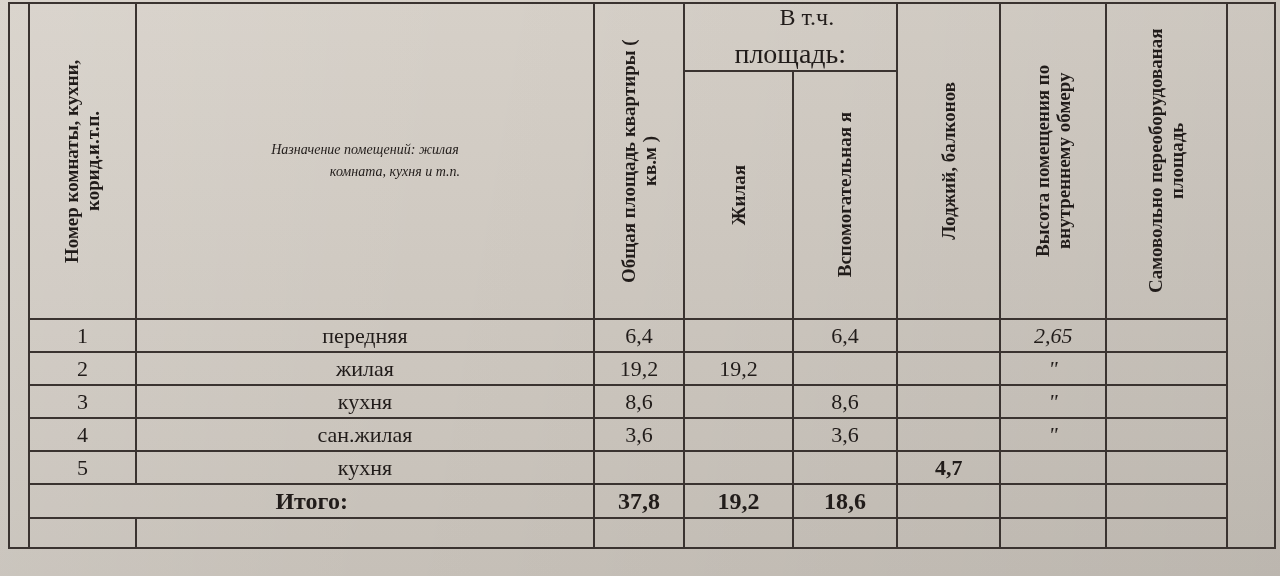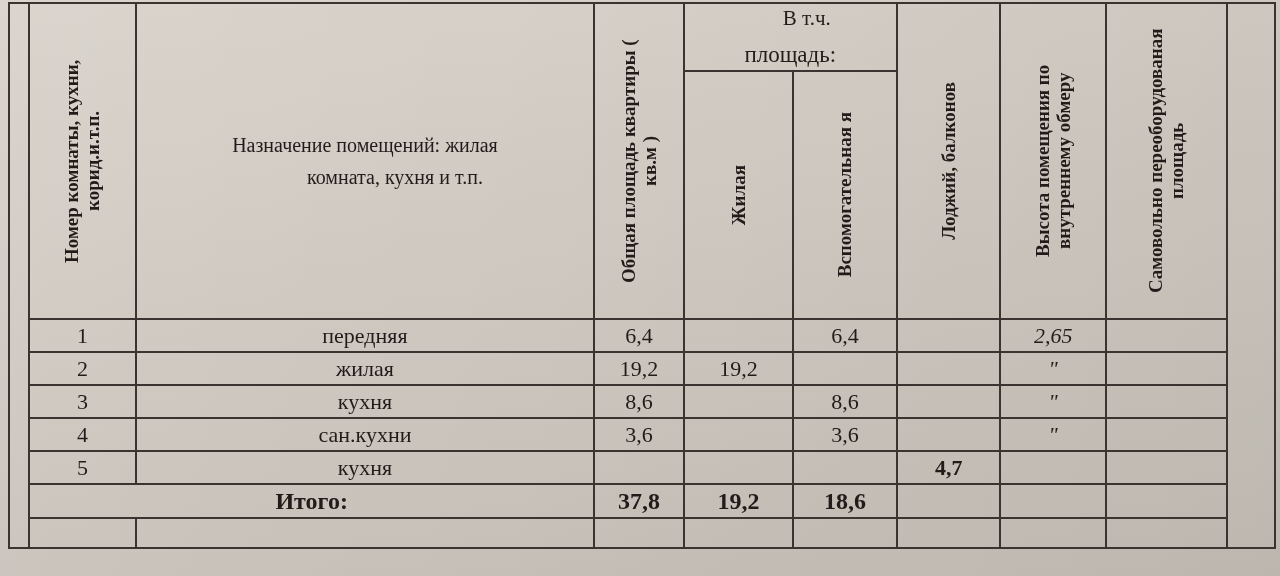--- a/index.html
+++ b/index.html
@@ -87,23 +87,24 @@
   .vert.wrapv {
     white-space: normal;
     max-height: 290px;
   }
   .vcenter {
     height: 312px;
   }
   td.purpose {
     text-align: left;
     padding-left: 28px;
-    font-size: 20px;
+    font-size: 14px;
     font-weight: bold;
     line-height: 1.6;
+    font-style: italic;
   }
   td.purpose .l2 {
     display: block;
     padding-left: 60px;
   }
   
   tr.datarow td {
     height: 31px;
     font-size: 22px;
   }
@@ -176,22 +177,22 @@
       <td rowspan="2" class="purpose">
         <span>Назначение помещений: жилая</span>
         <span class="l2">комната, кухня и т.п.</span>
       </td>
       <td rowspan="2" class="hd">
         <div class="vcenter" style="display:flex;align-items:center;justify-content:center;">
           <div class="vert wrapv" style="max-height:280px;">Общая площадь квартиры ( кв.м )</div>
         </div>
       </td>
       <td colspan="2" class="hd hdrtop">
-        <div style="font-size:21px;padding-left:33px;">В т.ч.</div>
-        <div style="font-size:23px;margin-top:12px;">площадь:</div>
+        <div style="font-size:24px;padding-left:33px;">В т.ч.</div>
+        <div style="font-size:28px;margin-top:6px;">площадь:</div>
       </td>
       <td rowspan="2" class="hd">
         <div class="vcenter" style="display:flex;align-items:center;justify-content:center;">
           <div class="vert">Лоджий, балконов</div>
         </div>
       </td>
       <td rowspan="2" class="hd">
         <div class="vcenter" style="display:flex;align-items:center;justify-content:center;">
           <div class="vert wrapv" style="max-height:300px;">Высота помещения по внутреннему обмеру</div>
         </div>
@@ -241,21 +242,21 @@
       <td class="name">кухня</td>
       <td class="val">8,6</td>
       <td class="val"></td>
       <td class="val">8,6</td>
       <td class="val"></td>
       <td class="valc quotemark">"</td>
       <td class="valc"></td>
     </tr>
     <tr class="datarow">
       <td class="num">4</td>
-      <td class="name">сан.кухни</td>
+      <td class="name">сан.жилая</td>
       <td class="val">3,6</td>
       <td class="val"></td>
       <td class="val">3,6</td>
       <td class="val"></td>
       <td class="valc quotemark">"</td>
       <td class="valc"></td>
     </tr>
     <tr class="datarow">
       <td class="num">5</td>
       <td class="name">кухня</td>

